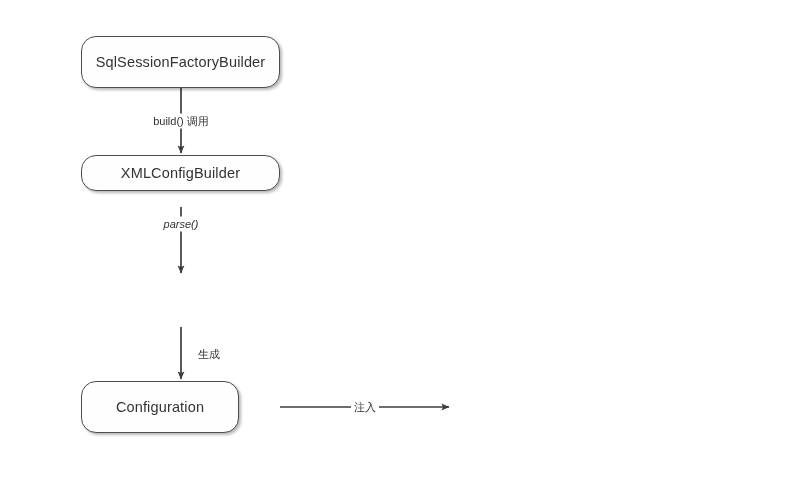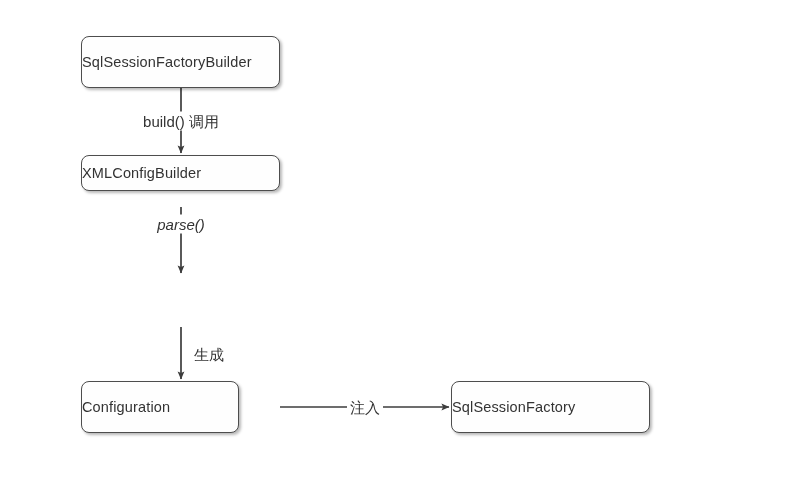--- a/index.html
+++ b/index.html
@@ -22,35 +22,36 @@
     left: 0;
     top: 0;
     width: 793px;
     height: 487px;
   }
   .node-box {
     position: absolute;
     box-sizing: border-box;
     background: #fefefe;
     border: 1.6px solid #4d4d4d;
-    border-radius: 8px;
+    border-radius: 15px;
     box-shadow: 2px 2px 3px rgba(0,0,0,0.28);
     display: flex;
     align-items: center;
+    justify-content: center;
     color: #333333;
     font-size: 14.5px;
     letter-spacing: 0.15px;
     white-space: nowrap;
     z-index: 3;
   }
   .edge-label {
     position: absolute;
     background: #ffffff;
     color: #333333;
-    font-size: 15px;
+    font-size: 11px;
     line-height: 1;
     padding: 2px 3px;
     white-space: nowrap;
     transform: translate(-50%, -50%);
     z-index: 4;
     text-align: center;
   }
 </style>
 </head>
 <body>
@@ -87,23 +88,20 @@
 
   <div class="node-box" style="left:81px; top:155px; width:199px; height:36px;">
     <span>XMLConfigBuilder</span>
   </div>
 
 
   <div class="node-box" style="left:81px; top:381px; width:158px; height:52px;">
     <span>Configuration</span>
   </div>
 
-  <div class="node-box" style="left:451px; top:381px; width:199px; height:52px;">
-    <span>SqlSessionFactory</span>
-  </div>
 
   <div class="edge-label" style="left:181px; top:121px;">build() 调用</div>
 
   <div class="edge-label" style="left:181px; top:224px;font-style:italic;">parse()</div>
 
   <div class="edge-label" style="left:181px; top:354px;margin-left:28px;">生成</div>
 
   <div class="edge-label" style="left:365px; top:407px;">注入</div>
 
 </div>

